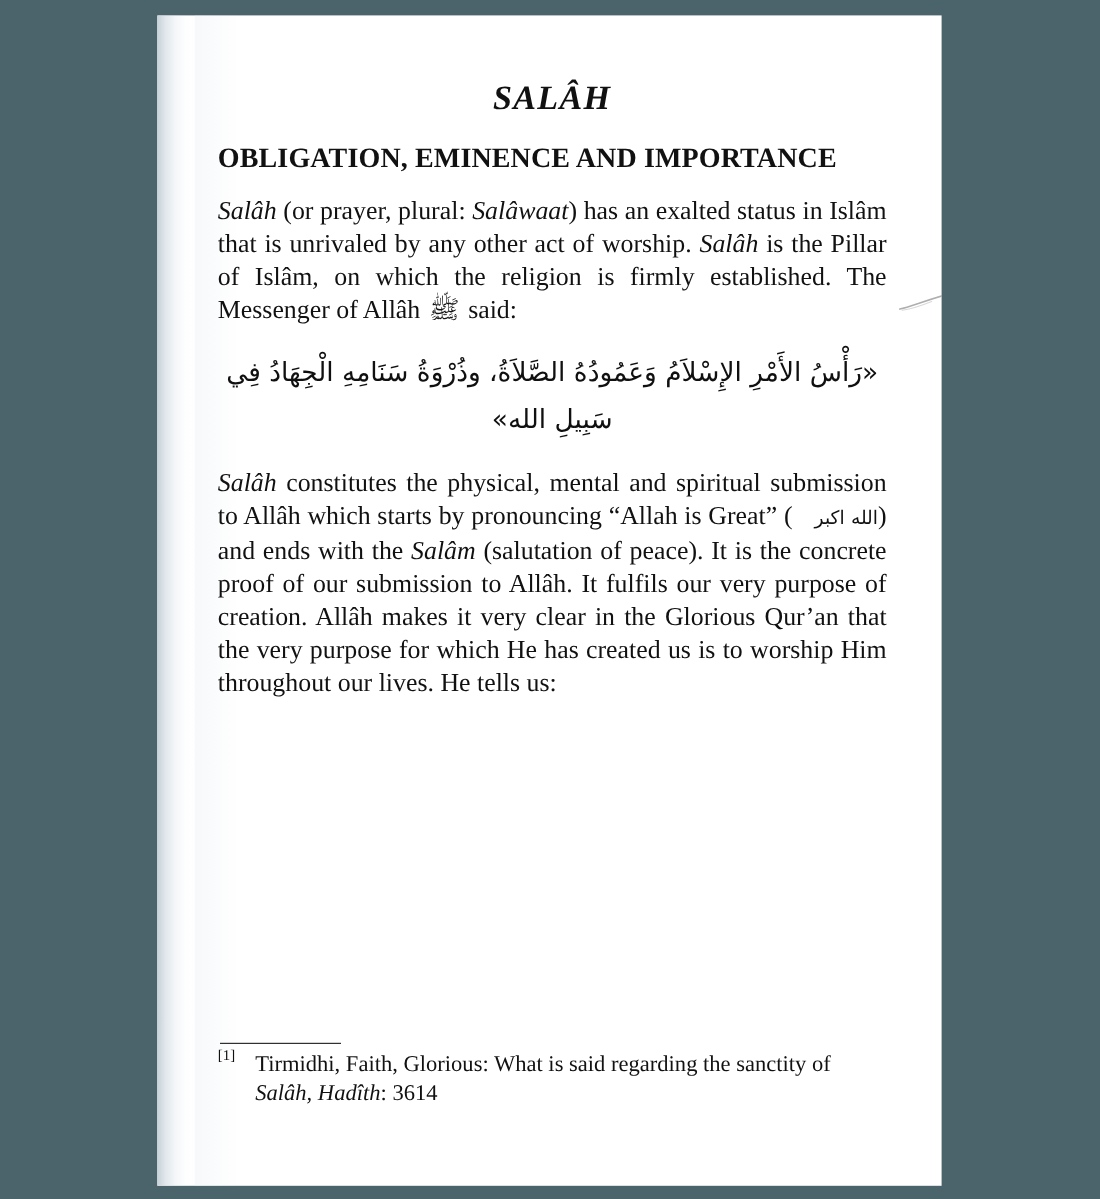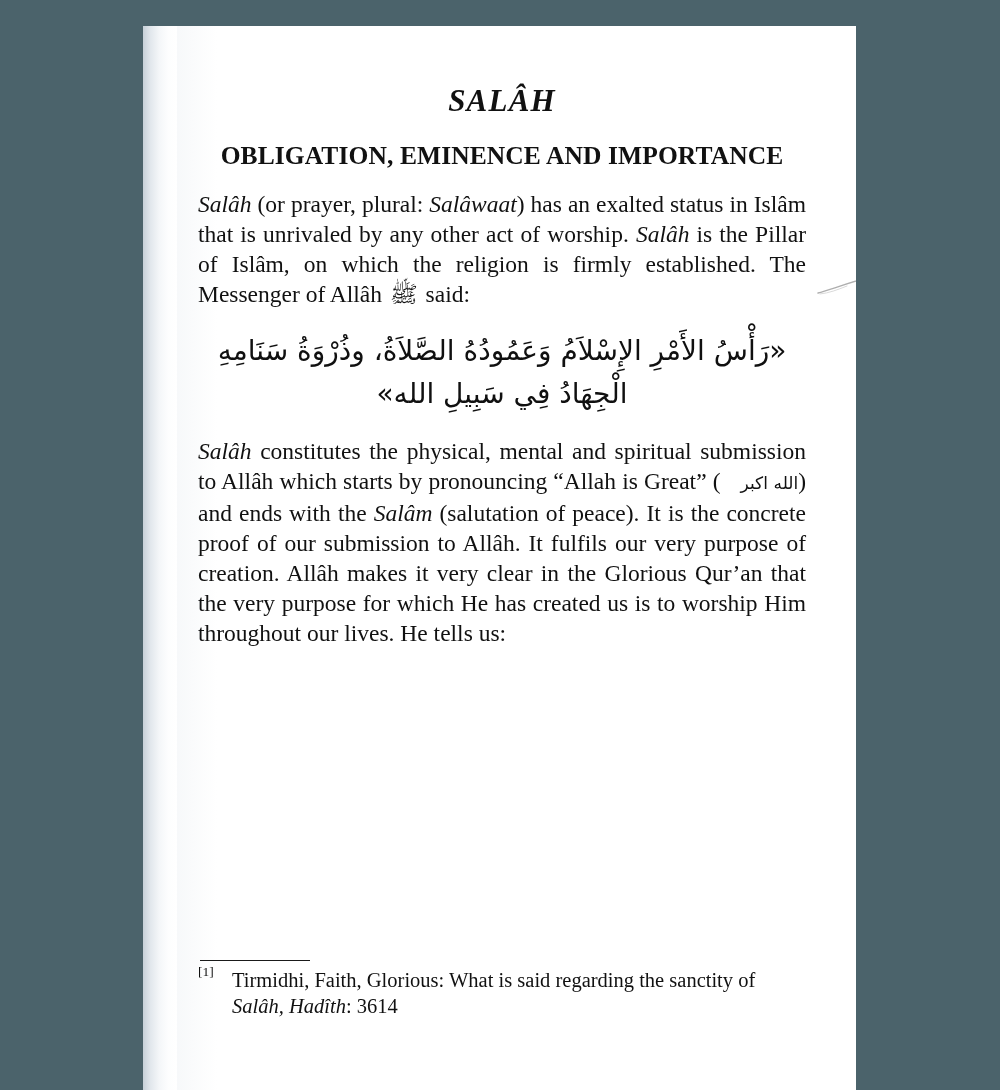--- a/index.html
+++ b/index.html
@@ -13,21 +13,21 @@
     background: #4b636b;
     font-family: "Liberation Serif", "DejaVu Serif", serif;
     overflow: hidden;
     position: relative;
   }
 
   
   #page-sheet {
     position: absolute;
     left: 143px;
-    top: 26px;
+    top: 14px;
     width: 713px;
     height: 1064px;
     background: #ffffff;
     overflow: hidden;
   }
 
   
   #gutter-shadow {
     position: absolute;
     left: 0;
@@ -82,21 +82,20 @@
     letter-spacing: 1.2px;
     text-align: center;
     margin: 0;
     padding-top: 58px;
     line-height: 1.1;
   }
 
   .doc-subtitle {
     font-size: 25.5px;
     font-weight: 700;
-    text-align: center;
     margin: 0;
     padding-top: 23px;
     letter-spacing: 0.1px;
     line-height: 1.15;
     white-space: nowrap;
   }
 
   p.body-para {
     font-size: 23.5px;
     line-height: 30px;
@@ -108,21 +107,21 @@
   #para-intro { padding-top: 19px; }
   #para-constitutes { padding-top: 21px; }
 
   .it { font-style: italic; }
 
   
   .arabic-block {
     direction: rtl;
     text-align: center;
     font-family: "DejaVu Sans", "Liberation Sans", sans-serif;
-    font-size: 28px;
+    font-size: 24px;
     line-height: 43px;
     color: #101010;
     margin: 0;
   }
   #arabic-hadith { padding-top: 20px; }
   #arabic-ayah   { padding-top: 24px; font-size: 22px; line-height: 41px; }
 
   .arabic-inline {
     direction: rtl;
     unicode-bidi: isolate;

